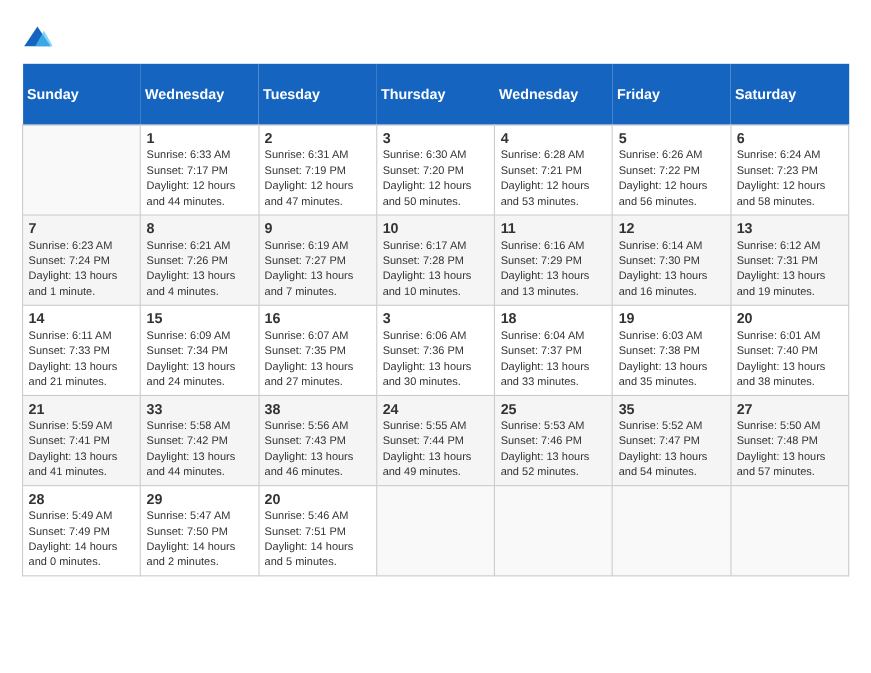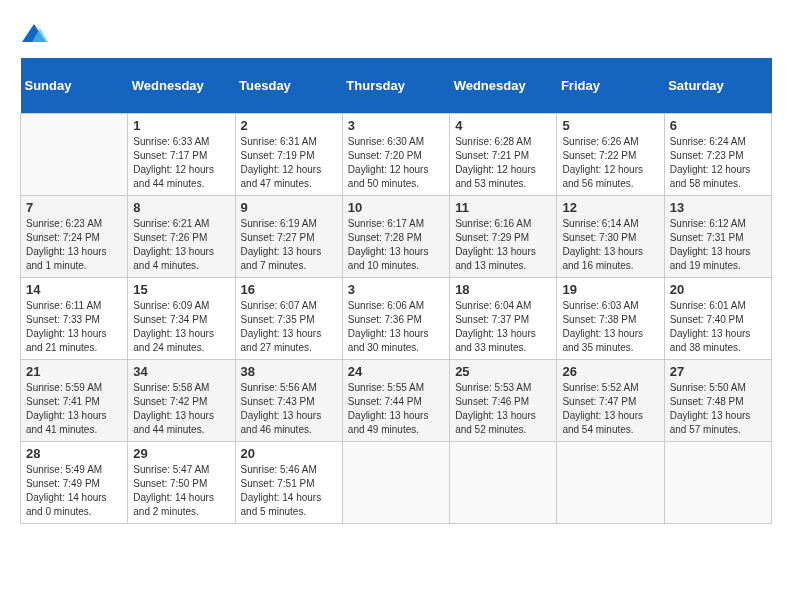--- a/index.html
+++ b/index.html
@@ -290,21 +290,21 @@
       <tr>
         <td>
         <span class="day-number">21</span>
         <div class="cell-content">
           Sunrise: 5:59 AM<br>
           Sunset: 7:41 PM<br>
           Daylight: 13 hours and 41 minutes.
         </div>
       </td>
         <td>
-        <span class="day-number">34</span>
+        <span class="day-number">33</span>
         <div class="cell-content">
           Sunrise: 5:58 AM<br>
           Sunset: 7:42 PM<br>
           Daylight: 13 hours and 44 minutes.
         </div>
       </td>
         <td>
         <span class="day-number">38</span>
         <div class="cell-content">
           Sunrise: 5:56 AM<br>
@@ -322,21 +322,21 @@
       </td>
         <td>
         <span class="day-number">25</span>
         <div class="cell-content">
           Sunrise: 5:53 AM<br>
           Sunset: 7:46 PM<br>
           Daylight: 13 hours and 52 minutes.
         </div>
       </td>
         <td>
-        <span class="day-number">26</span>
+        <span class="day-number">35</span>
         <div class="cell-content">
           Sunrise: 5:52 AM<br>
           Sunset: 7:47 PM<br>
           Daylight: 13 hours and 54 minutes.
         </div>
       </td>
         <td>
         <span class="day-number">27</span>
         <div class="cell-content">
           Sunrise: 5:50 AM<br>

